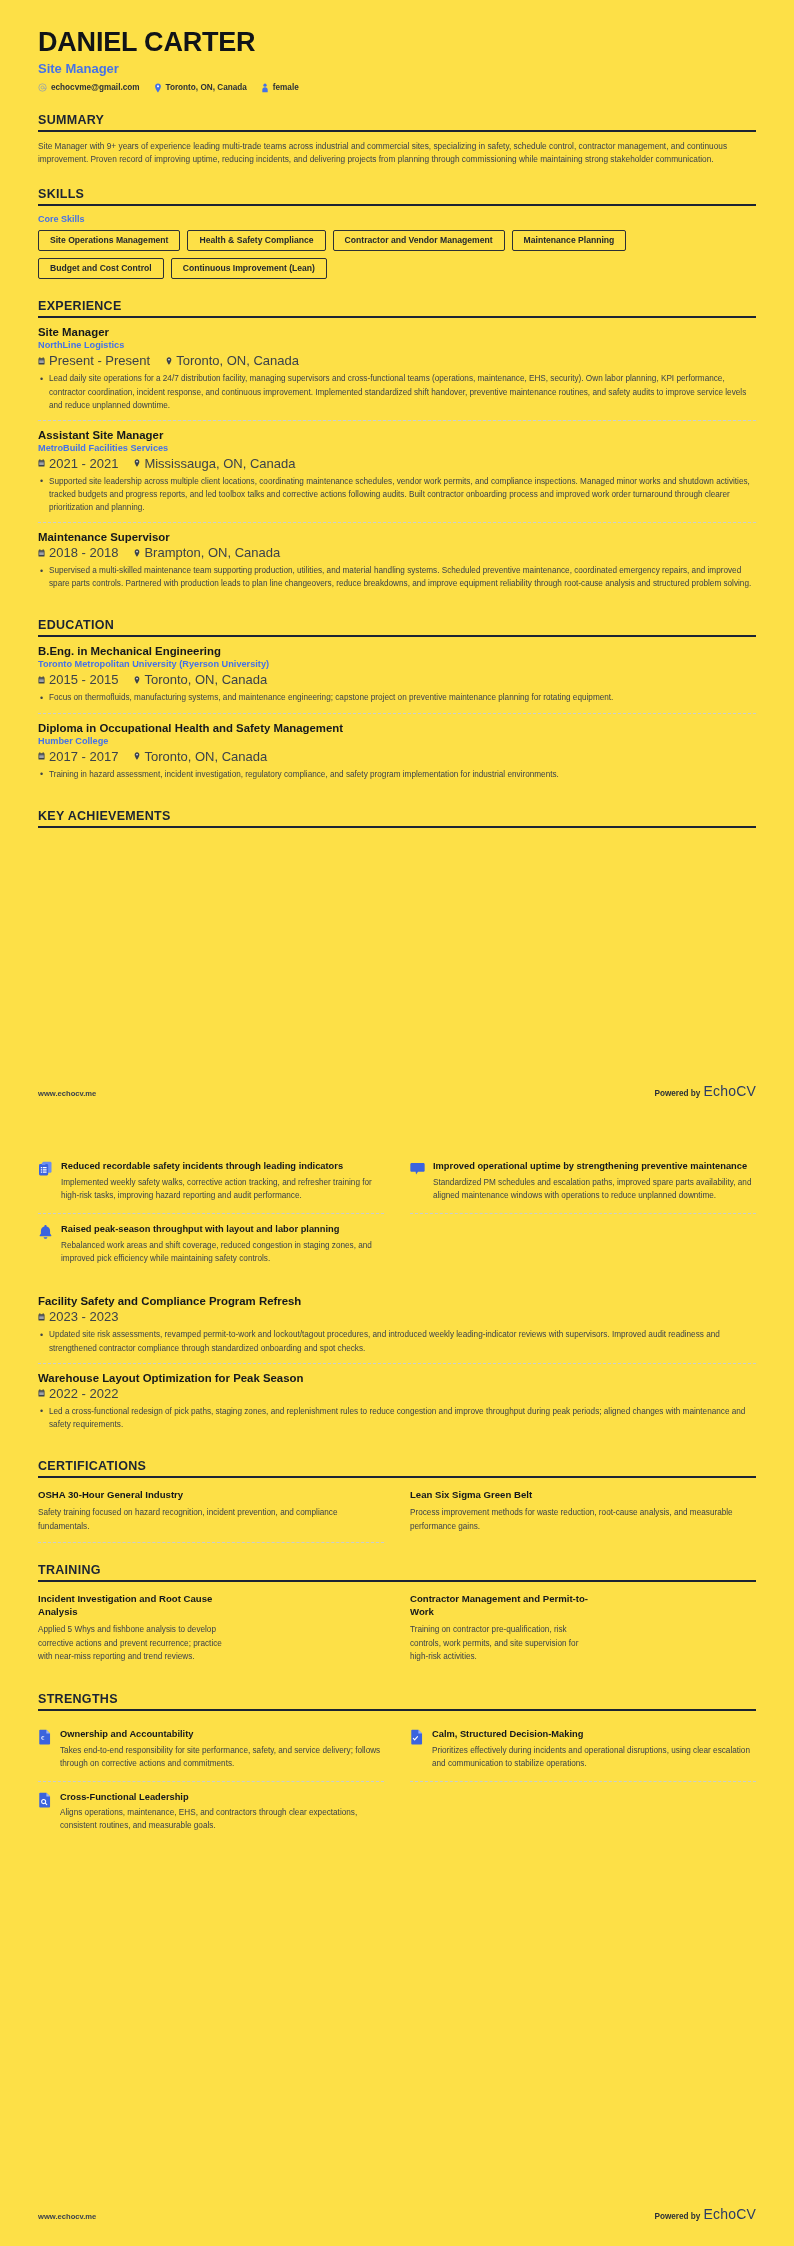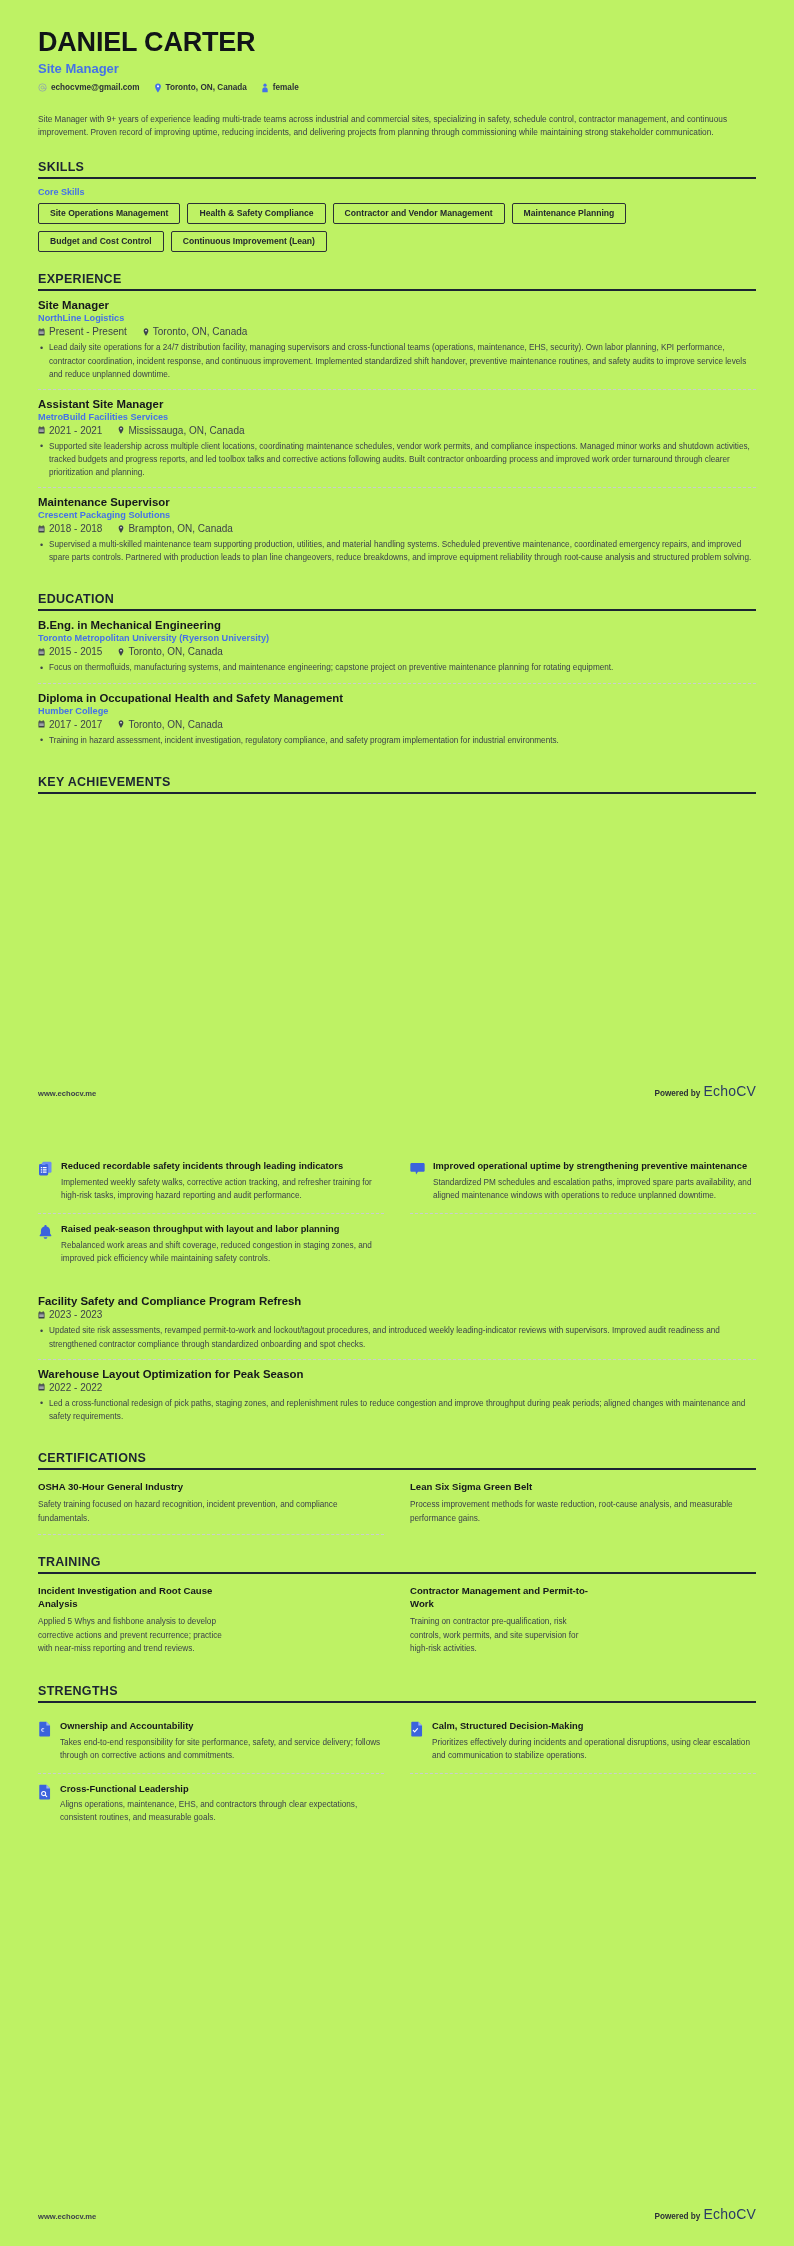--- a/index.html
+++ b/index.html
@@ -8,21 +8,21 @@
     width: 794px;
     background: #ffffff;
     font-family: "Liberation Sans", sans-serif;
     color: #1f2328;
     -webkit-font-smoothing: antialiased;
   }
 
   .page {
     width: 794px;
     min-height: 1123px;
-    background: #bef264;
+    background: #fde047;
     padding: 28px 38px 0 38px;
     position: relative;
   }
   .page.second { min-height: 1123px; }
 
   
   .hdr-name {
     font-size: 27px;
     font-weight: 700;
     letter-spacing: -0.2px;
@@ -115,21 +115,21 @@
   .entry-meta {
     display: flex;
     align-items: center;
     gap: 16px;
     margin-bottom: 4px;
   }
   .meta-item {
     display: flex;
     align-items: center;
     gap: 4px;
-    font-size: 10px;
+    font-size: 13px;
     color: #3c424a;
   }
   .meta-item svg { display: block; flex: 0 0 auto; }
 
   .bullets { list-style: none; }
   .bullets li {
     position: relative;
     padding-left: 11px;
     font-size: 8.2px;
     line-height: 1.6;
@@ -268,20 +268,21 @@
               <path d="M6 6.6c-2.6 0-4.3 1.7-4.3 4v4.2h8.6V10.6c0-2.3-1.7-4-4.3-4z" fill="#4572e8"></path>
             </svg>
         </span>
         <span>female</span>
       </div>
 
     </div>
   </div>
 
   <div class="section">
+    <div class="section-title">SUMMARY</div>
     <div class="summary-text">Site Manager with 9+ years of experience leading multi-trade teams across industrial and commercial sites, specializing in safety, schedule control, contractor management, and continuous improvement. Proven record of improving uptime, reducing incidents, and delivering projects from planning through commissioning while maintaining strong stakeholder communication.</div>
   </div>
 
   <div class="section">
     <div class="section-title">SKILLS</div>
     <div class="skills-group-label">Core Skills</div>
     <div class="skill-chips">
       <div class="chip">Site Operations Management</div>
       <div class="chip">Health &amp; Safety Compliance</div>
       <div class="chip">Contractor and Vendor Management</div>
@@ -353,21 +354,20 @@
           <span>Mississauga, ON, Canada</span>
         </div>
       </div>
       <ul class="bullets">
         <li>Supported site leadership across multiple client locations, coordinating maintenance schedules, vendor work permits, and compliance inspections. Managed minor works and shutdown activities, tracked budgets and progress reports, and led toolbox talks and corrective actions following audits. Built contractor onboarding process and improved work order turnaround through clearer prioritization and planning.</li>
       </ul>
     </div>
 
     <div class="entry">
       <div class="entry-title">Maintenance Supervisor</div>
-      <div class="entry-org">Crescent Packaging Solutions</div>
       <div class="entry-meta">
         <div class="meta-item">
           <span>
               <svg width="7" height="8" viewBox="0 0 12 14">
                 <rect x="0.7" y="2" width="10.6" height="11.3" rx="1" fill="#3c424a"></rect>
                 <rect x="2.4" y="0.3" width="1.5" height="3" fill="#3c424a"></rect>
                 <rect x="8.1" y="0.3" width="1.5" height="3" fill="#3c424a"></rect>
                 <rect x="2" y="5" width="8" height="0.9" fill="#ffffff"></rect>
                 <rect x="2" y="7.2" width="8" height="0.9" fill="#ffffff"></rect>
                 <rect x="2" y="9.4" width="8" height="0.9" fill="#ffffff"></rect>

